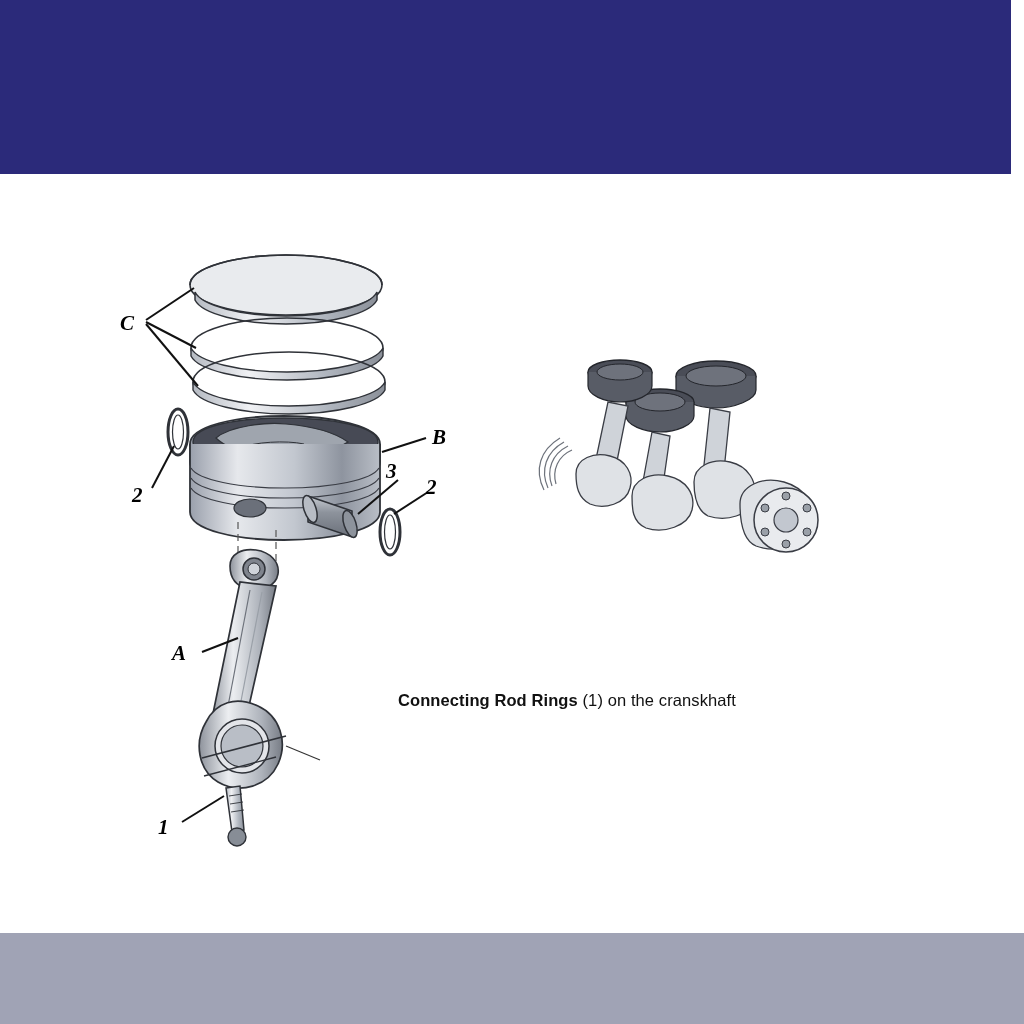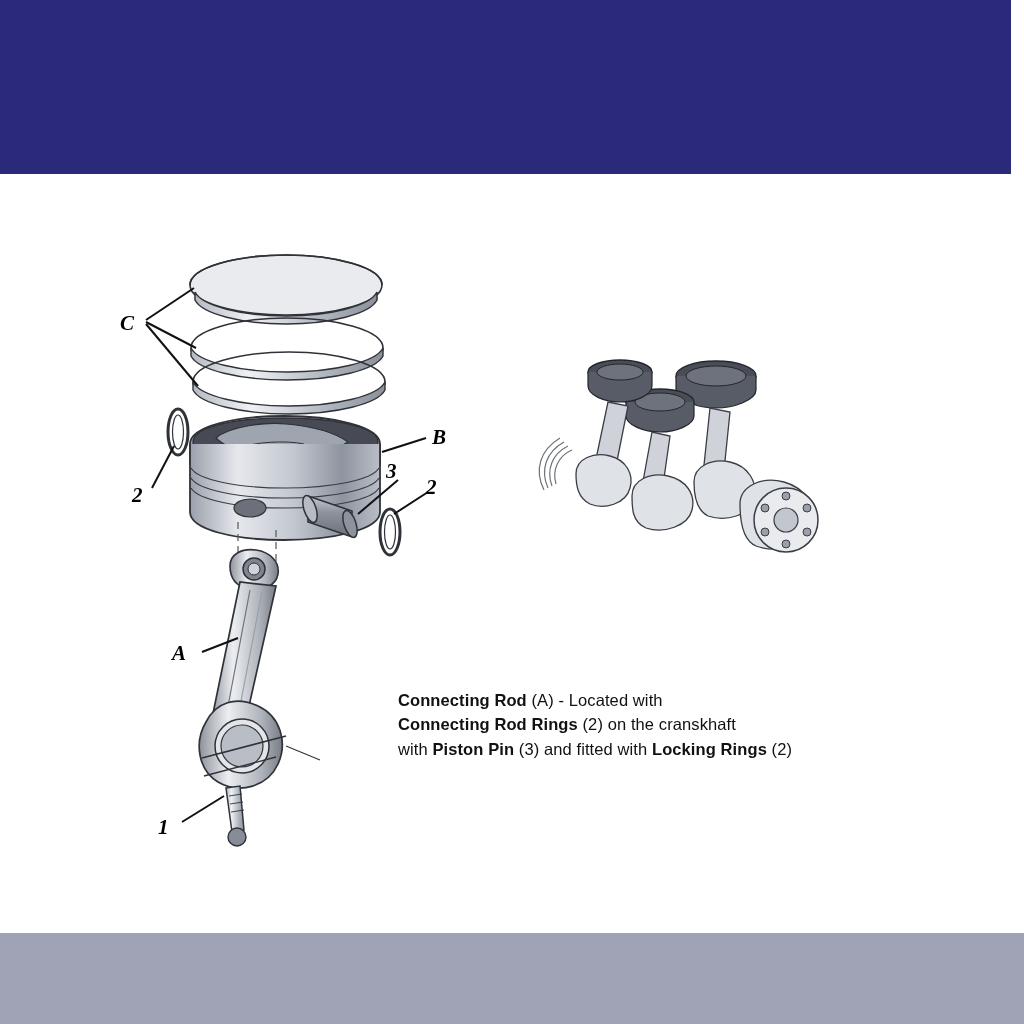--- a/index.html
+++ b/index.html
@@ -267,23 +267,17 @@
           <path d="M-30 88 C-46 96 -52 112 -46 128"></path>
           <path d="M-34 84 C-52 94 -58 112 -50 130"></path>
           <path d="M-38 80 C-58 92 -64 112 -54 132"></path>
         </g>
       </g>
     </svg>
   </div>
 
   <div class="caption">
     <div>
-      <b>Connecting Rod</b><span> (A) - Located with</span>
-    </div>
-    <div>
-      <b>Connecting Rod Rings</b><span> (2) on the cranskhaft</span>
-    </div>
-    <div>
-      <span>with </span><b>Piston Pin</b><span> (3) and fitted with </span><b>Locking Rings</b><span> (2)</span>
+      <b>Connecting Rod Rings</b><span> (1) on the cranskhaft</span>
     </div>
   </div>
 
 </div>
 
 </body></html>

